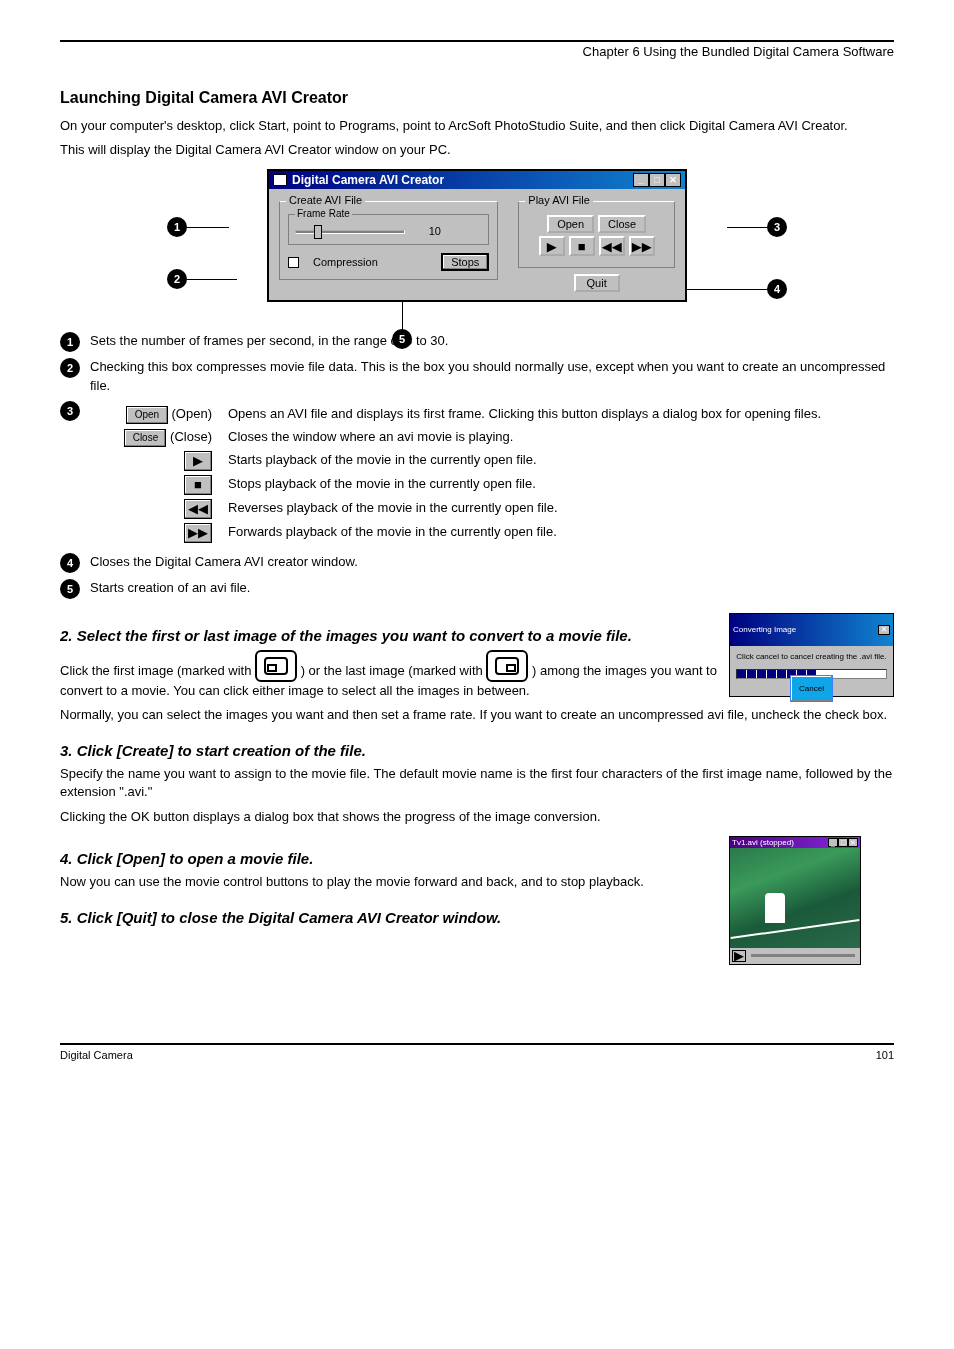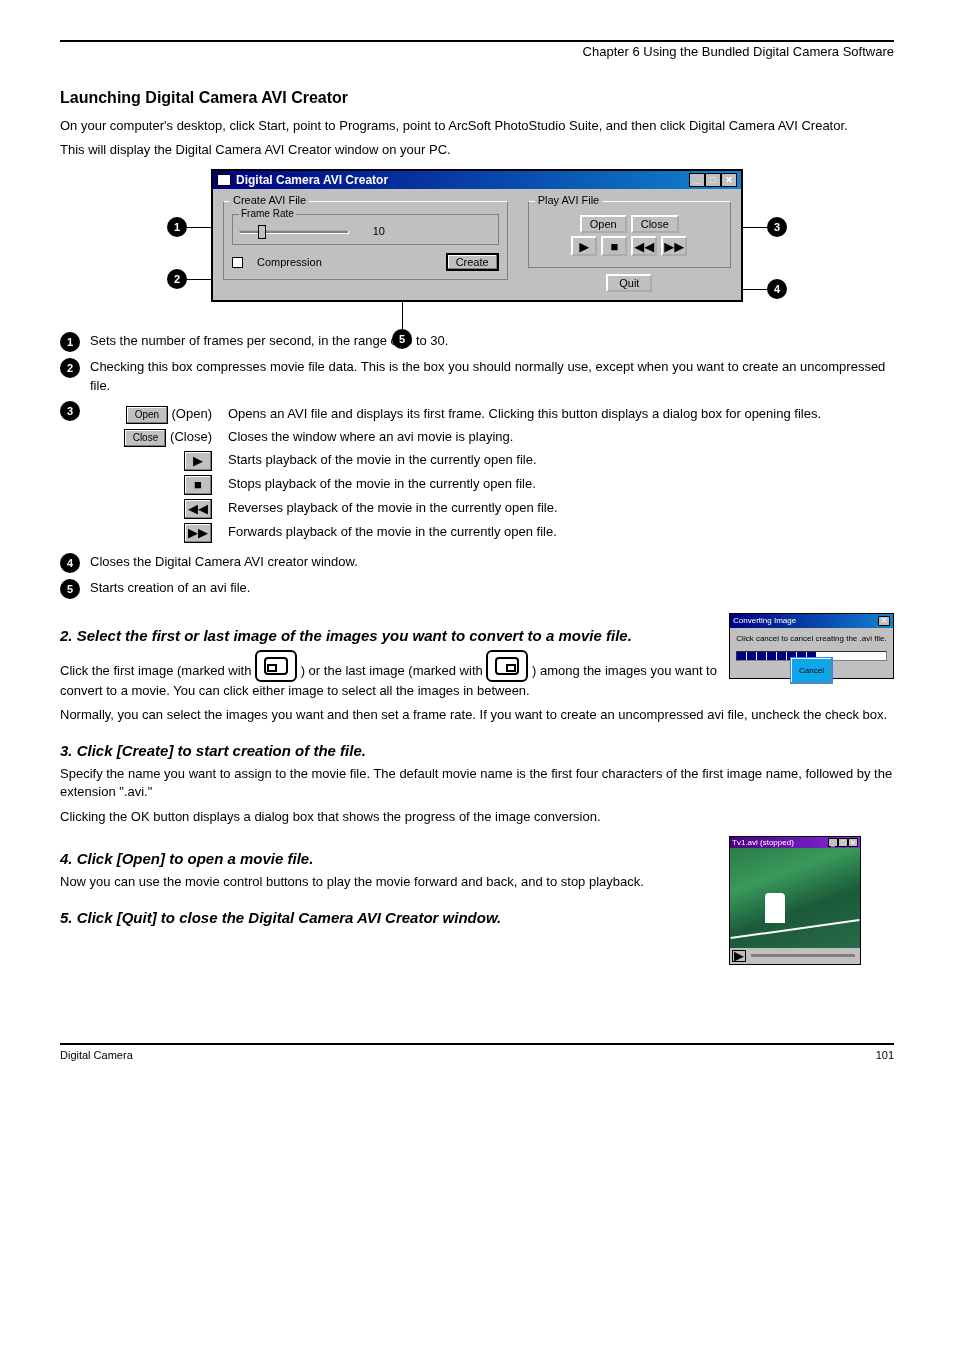--- a/index.html
+++ b/index.html
@@ -11,21 +11,21 @@
     width: 954px;
     margin: 0 auto;
     padding: 40px 60px;
   }
   .topline { border-top: 2px solid #000; margin-bottom: 20px; }
   .header-right { text-align: right; font-weight: normal; font-size: 13px; margin-top: -18px; margin-bottom: 30px;}
   .section-title { font-weight: bold; font-size: 16px; margin: 20px 0 10px; }
   .body-text { font-size: 13px; margin: 6px 0; line-height: 1.4; }
 
   .win-dialog {
-    width: 532px;
+    width: 420px;
     border: 2px solid #000;
     background: #c0c0c0;
     margin: 10px auto 30px auto;
     position: relative;
   }
   .win-titlebar {
     background: linear-gradient(to right, #000080, #1084d0);
     color: #fff;
     font-weight: bold;
     font-size: 12px;
@@ -111,21 +111,21 @@
     box-shadow: inset -1px -1px #808080, inset 1px 1px #fff;
     width:28px; height:20px; display:inline-flex; align-items:center; justify-content:center;
   }
   .blk-icon { width:42px; height:32px; border:2px solid #000; border-radius:6px;
     display:inline-flex; align-items:center; justify-content:center; background:#fff;}
 
   .float-right-box { float:right; width:165px; margin:4px 0 8px 10px;}
   .converting {
     border:1px solid #000; background:#c0c0c0; font-size:8px;
   }
-  .converting .tb { background:linear-gradient(to right,#000080,#1084d0); color:#fff; padding:2px 3px; display:flex;}
+  .converting .tb { background:linear-gradient(to right,#000080,#1084d0); color:#fff; padding:11px 3px; display:flex;}
   .converting .tb .x { margin-left:auto; width:12px;height:10px; background:#c0c0c0; border:1px solid #000; text-align:center; line-height:8px;}
   .converting .msg { text-align:center; padding:6px 4px; font-size:8px;}
   .progbar { margin:2px 6px; height:10px; border:1px inset #808080; background:#fff; display:flex;}
   .progseg { width:9px; height:100%; background:#000080; margin-right:1px;}
   .cancelrow { text-align:center; padding:3px;}
   .cancelbtn { font-size:8px; padding:8px 8px; border:1px solid #3b82f6; background:#0ea5e9; box-shadow:inset -1px -1px #808080, inset 1px 1px #fff;}
 
   .player {
     border:1px solid #000; width:132px;
   }
@@ -192,21 +192,21 @@
             <span class="legend">Frame Rate</span>
             <div class="slider-track">
               <div class="slider-thumb"></div>
             </div>
             <span class="fr-val">10</span>
           </div>
           <div style="display:flex; align-items:center; gap:14px; margin-top:6px;">
             <span class="chk"></span>
             <span class="lbl">Compression</span>
             <span style="flex:1"></span>
-            <button class="btn95 defbtn">Create</button>
+            <button class="btn95 defbtn">Stops</button>
           </div>
         </div>
       </div>
       <div style="flex:1;">
         <div class="fieldset">
           <span class="legend">Play AVI File</span>
           <div class="btnrow">
             <button class="btn95">Open</button>
             <button class="btn95">Close</button>
           </div>

